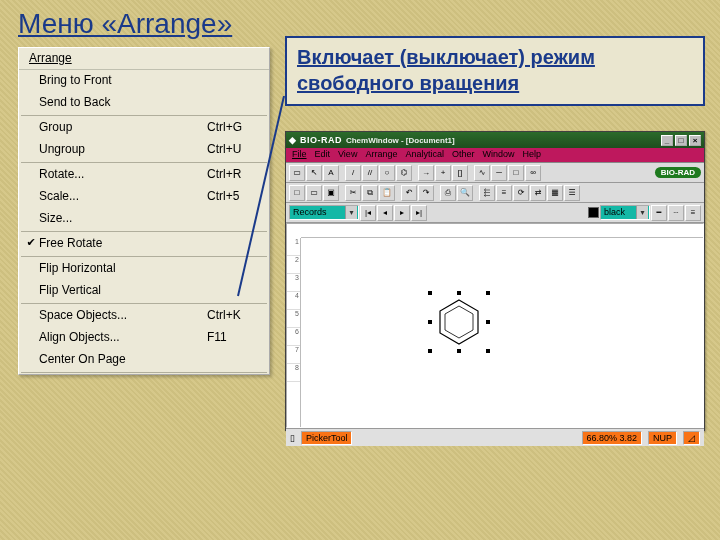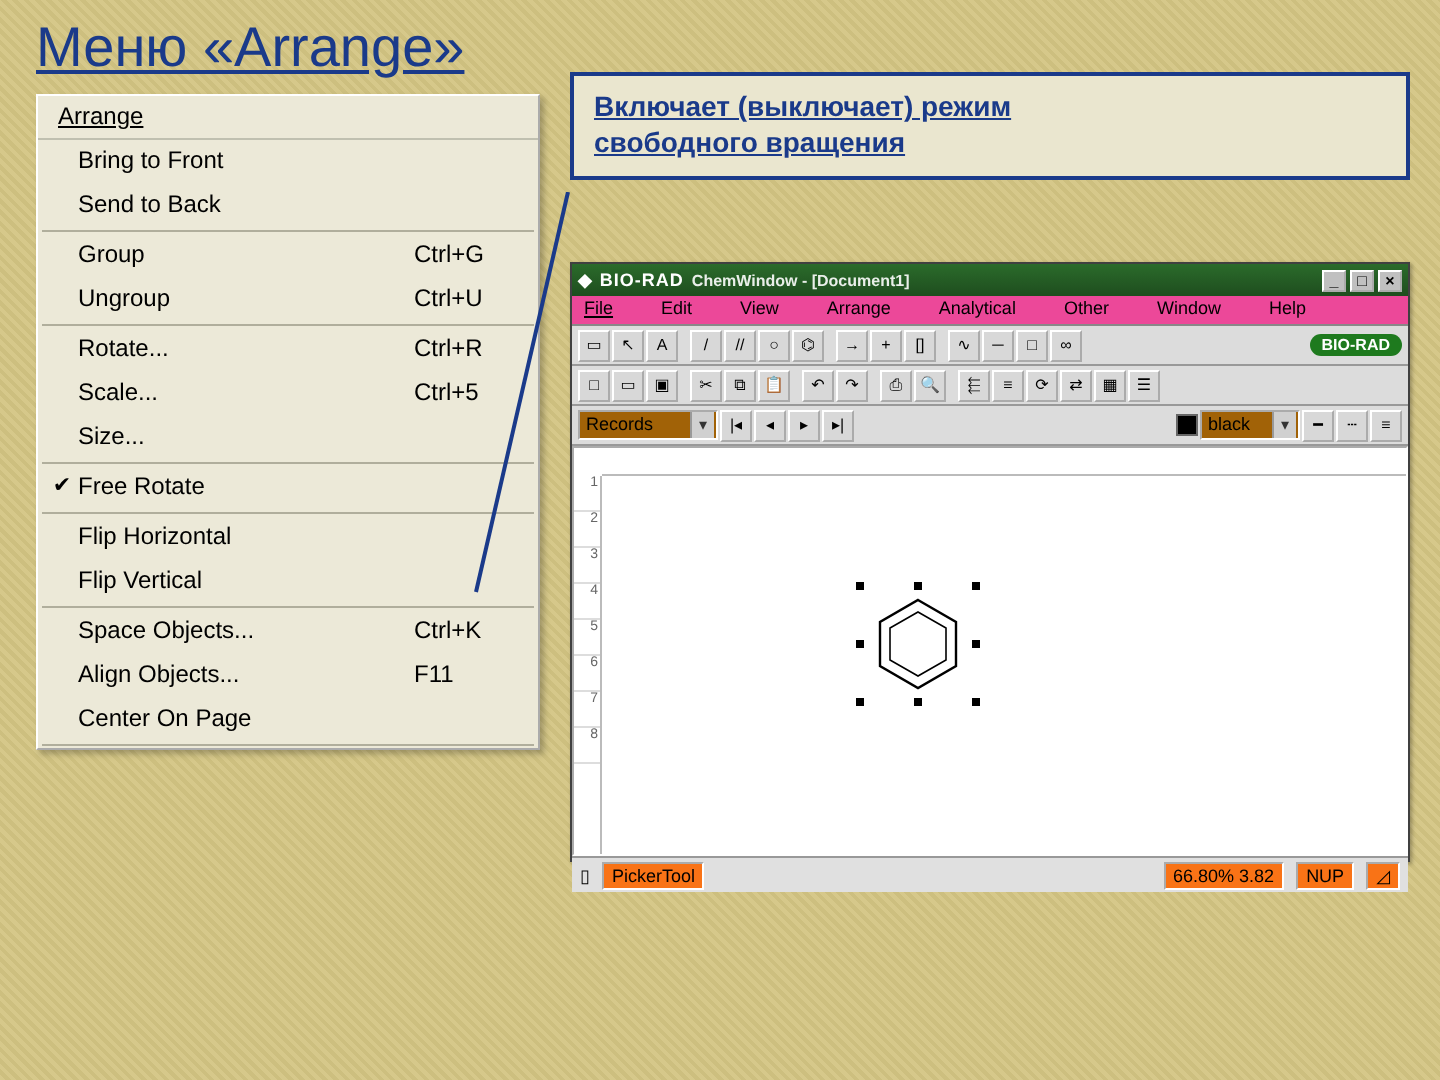--- a/index.html
+++ b/index.html
@@ -70,21 +70,21 @@
 
   
   .callout {
     position: absolute;
     top: 36px;
     left: 285px;
     width: 420px;
     background: #eae6cf;
     border: 2px solid #1a3a8a;
     padding: 6px 10px 8px 10px;
-    font-size: 14px;
+    font-size: 20px;
     font-weight: bold;
     color: #1a3a8a;
     line-height: 1.3;
     text-decoration: underline;
   }
   .pointer {
     position: absolute;
     top: 96px;
     left: 236px;
     width: 50px;
@@ -114,25 +114,25 @@
     height: 16px;
     padding: 0 3px;
     font-weight: bold;
     gap:4px;
   }
   .cw-title .brand { letter-spacing:.5px; }
   .cw-title .docname { font-weight:bold; font-size:8px; opacity:.9;}
   .cw-title .winbtns { margin-left:auto; display:flex; gap:2px;}
   .cw-title .winbtn { width:12px;height:11px;background:#c0c0c0;border:1px outset #fff;color:#000;font-size:8px;line-height:9px;text-align:center;}
   .cw-menubar {
-    background:#ec4899;
+    background:#be185d;
     border-bottom:1px solid #888;
     height:15px;
     display:flex;
-    gap:24px;
+    gap:8px;
     padding:1px 6px;
     font-size:9px;
   }
   .cw-menubar span:first-child{ text-decoration:underline; }
   .cw-toolbar {
     background:#dcdcdc;
     border-bottom:1px solid #999;
     height:20px;
     display:flex;
     align-items:center;
@@ -160,21 +160,21 @@
   .cw-toolbar2 {
     background:#dcdcdc;
     border-bottom:1px solid #999;
     height:20px;
     display:flex;
     align-items:center;
     padding:0 3px;
     gap:1px;
   }
   .combo {
-    height:15px;border:1px inset #fff;background:#a16207;
+    height:15px;border:1px inset #fff;background:#14b8a6;
     font-size:9px;padding:0 14px 0 3px;line-height:13px;position:relative;
   }
   .combo::after{content:"▾";position:absolute;right:1px;top:0;font-size:8px;color:#333;background:#d0d0d0;width:11px;text-align:center;border-left:1px solid #999;}
   .swatch{width:11px;height:11px;background:#000;border:1px solid #666;}
 
   .cw-canvasarea{
     position:relative;
     background:#fff;
     height:205px;
     border:1px inset #fff;

